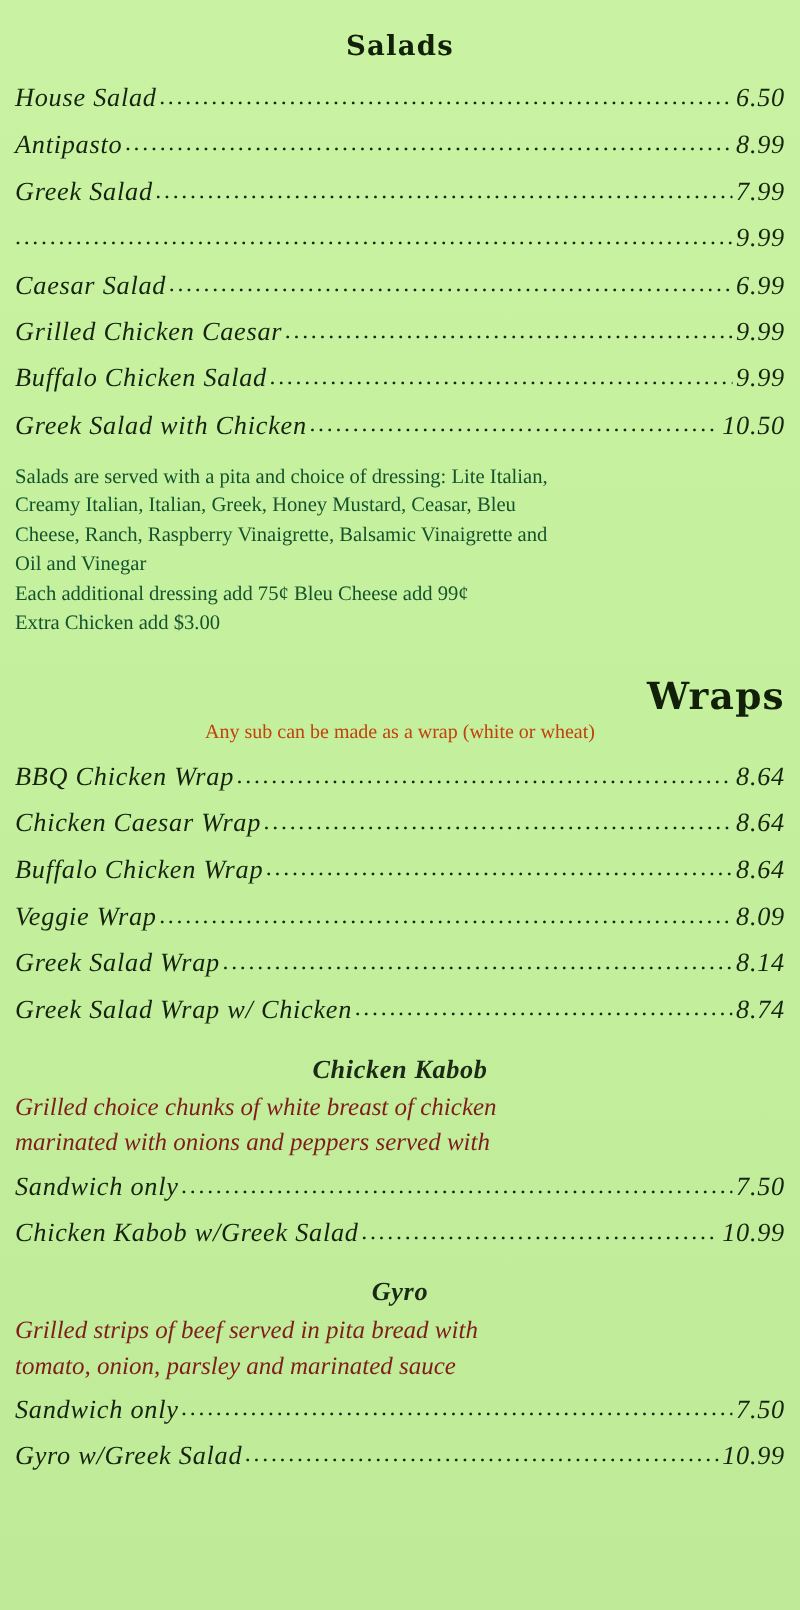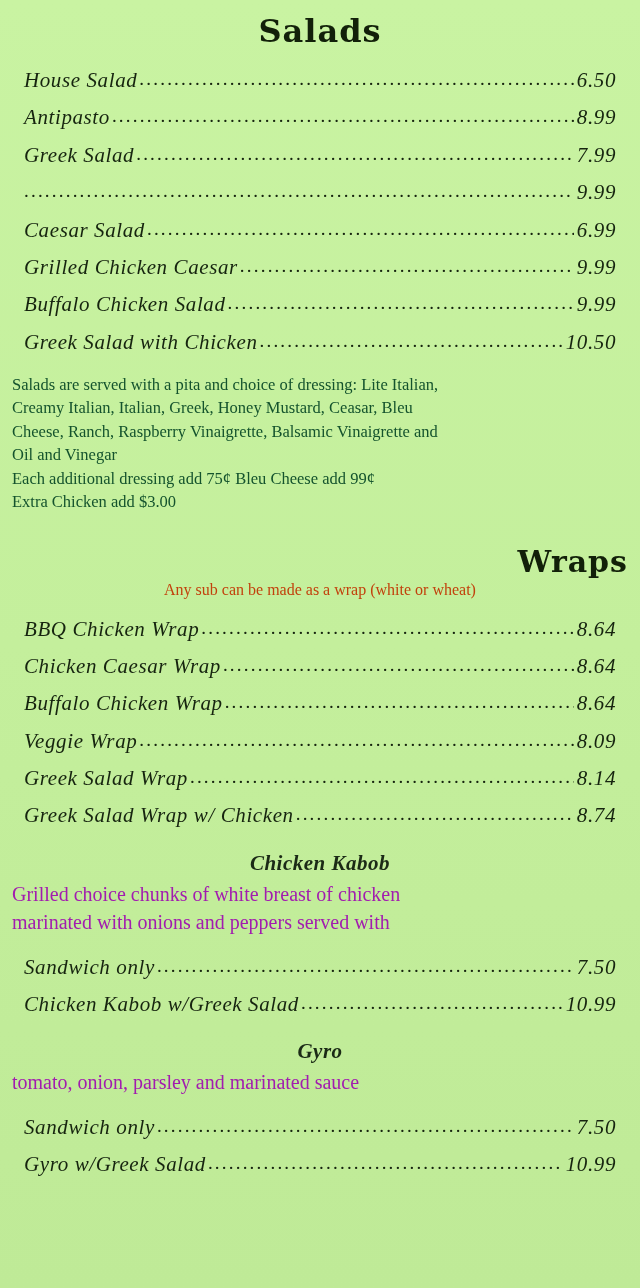--- a/index.html
+++ b/index.html
@@ -24,22 +24,22 @@
   }
 
   .section-title {
     text-align: center;
     font-family: "DejaVu Serif", serif;
     font-weight: bold;
     letter-spacing: 1px;
     color: #122009;
   }
   .title-salads {
-    font-size: 32px;
-    margin: 12px 0 10px 0;
+    font-size: 22px;
+    margin: 24px 0 10px 0;
   }
   .title-wraps {
     font-size: 30px;
     margin: 0 0 2px 0;
     text-align: right;
   }
   .subtitle {
     text-align: center;
     font-family: "Liberation Serif", serif;
     font-size: 16px;
@@ -51,21 +51,21 @@
     font-style: italic;
     font-weight: bold;
     text-align: center;
     font-family: "Liberation Serif", serif;
     margin: 16px 0 4px 0;
     letter-spacing: 0.5px;
   }
 
   
   .menu-list {
-    margin: 12px;
+    margin: 0;
     padding: 0;
     list-style: none;
   }
   .menu-row {
     display: flex;
     align-items: baseline;
     font-style: italic;
     font-size: 21px;
     line-height: 1.78;
     letter-spacing: 0.6px;
@@ -98,24 +98,25 @@
     font-family: "Liberation Serif", serif;
     font-style: normal;
     font-size: 16.5px;
     line-height: 1.42;
     margin: 10px 0 0 0;
     color: #14532d;
   }
   .note p { margin: 0; }
 
   .desc {
+    font-style: italic;
     font-size: 20px;
     line-height: 1.42;
     margin: 0 0 2px 0;
-    color: #a21caf;
+    color: #7f1d1d;
   }
 
   .spacer-lg { height: 30px; }
 </style>
 </head>
 <body>
 
 <div class="page">
 
   <h1 class="section-title title-salads">Salads</h1>
@@ -223,20 +224,21 @@
     </li>
     <li class="menu-row">
       <span class="name">Chicken Kabob w/Greek Salad</span>
       <span class="leader">.......................................................................................................</span>
       <span class="price">10.99</span>
     </li>
   </ul>
 
   <h2 class="title-sub">Gyro</h2>
   <div class="desc">
+    <div>Grilled strips of beef served in pita bread with</div>
     <div>tomato, onion, parsley and marinated sauce</div>
   </div>
 
   <ul class="menu-list">
     <li class="menu-row">
       <span class="name">Sandwich only</span>
       <span class="leader">.......................................................................................................</span>
       <span class="price">7.50</span>
     </li>
     <li class="menu-row">

